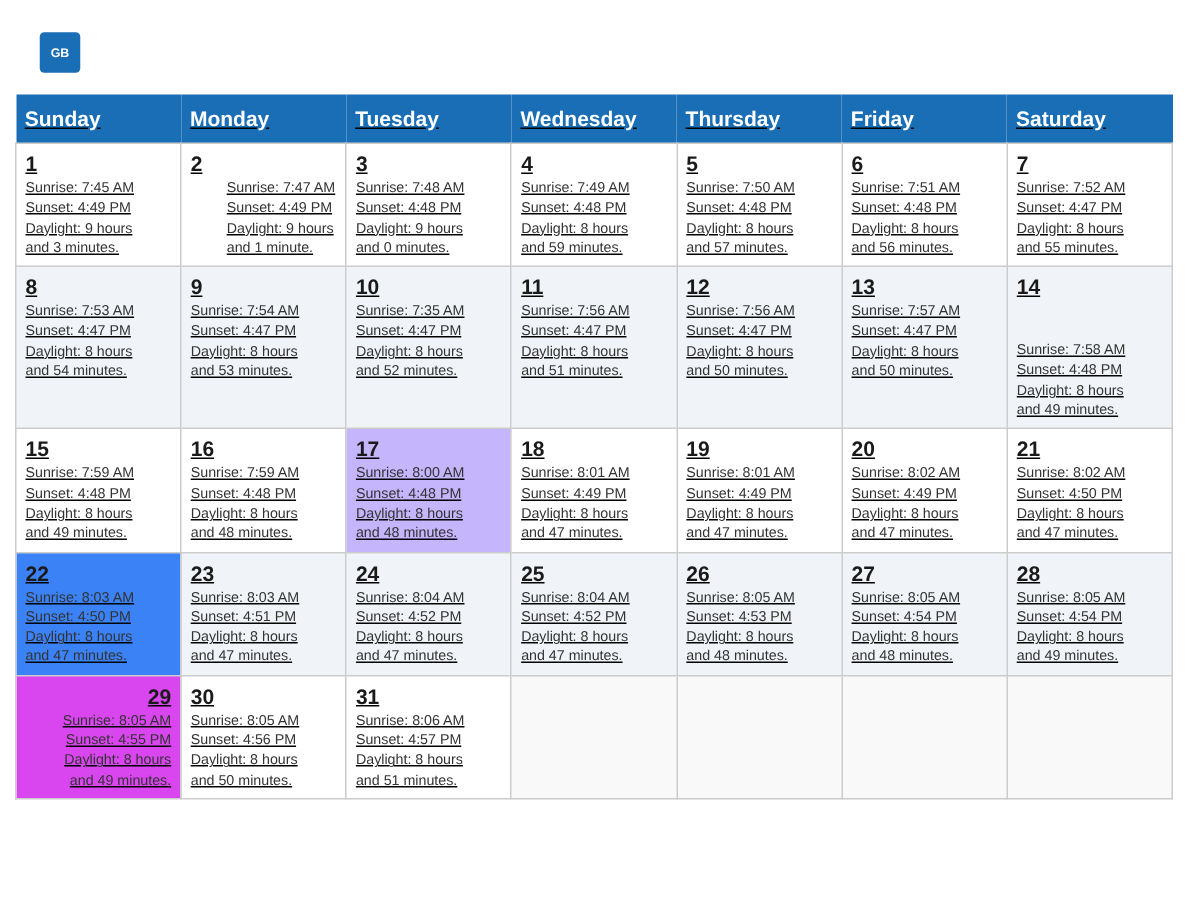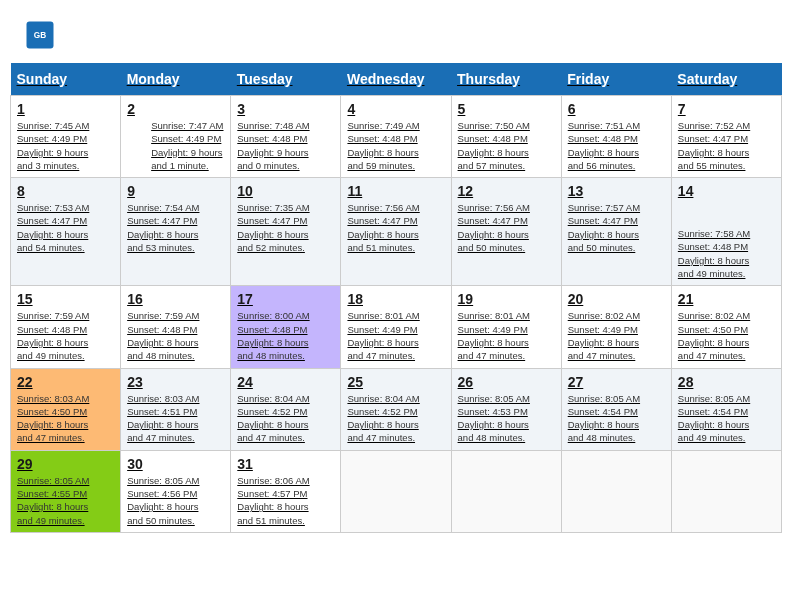--- a/index.html
+++ b/index.html
@@ -275,21 +275,21 @@
         </td>
         <td style="background-color: rgb(255, 255, 255);">
           <span class="day-number">21</span>
           <div class="day-info" style="white-space: pre-line;">Sunrise: 8:02 AM
 Sunset: 4:50 PM
 Daylight: 8 hours
 and 47 minutes.</div>
         </td>
       </tr>
       <tr>
-        <td style="background-color: #fdba74;">
+        <td style="background-color: #3b82f6;">
           <span class="day-number">22</span>
           <div class="day-info" style="white-space: pre-line;">Sunrise: 8:03 AM
 Sunset: 4:50 PM
 Daylight: 8 hours
 and 47 minutes.</div>
         </td>
         <td style="background-color: rgb(240, 244, 248);">
           <span class="day-number">23</span>
           <div class="day-info" style="white-space: pre-line;">Sunrise: 8:03 AM
 Sunset: 4:51 PM
@@ -326,21 +326,21 @@
         </td>
         <td style="background-color: rgb(240, 244, 248);">
           <span class="day-number">28</span>
           <div class="day-info" style="white-space: pre-line;">Sunrise: 8:05 AM
 Sunset: 4:54 PM
 Daylight: 8 hours
 and 49 minutes.</div>
         </td>
       </tr>
       <tr class="last-row">
-        <td style="background-color: #84cc16;">
+        <td style="background-color: #d946ef; text-align: right;">
           <span class="day-number">29</span>
           <div class="day-info" style="white-space: pre-line;">Sunrise: 8:05 AM
 Sunset: 4:55 PM
 Daylight: 8 hours
 and 49 minutes.</div>
         </td>
         <td style="background-color: rgb(255, 255, 255);">
           <span class="day-number">30</span>
           <div class="day-info" style="white-space: pre-line;">Sunrise: 8:05 AM
 Sunset: 4:56 PM

